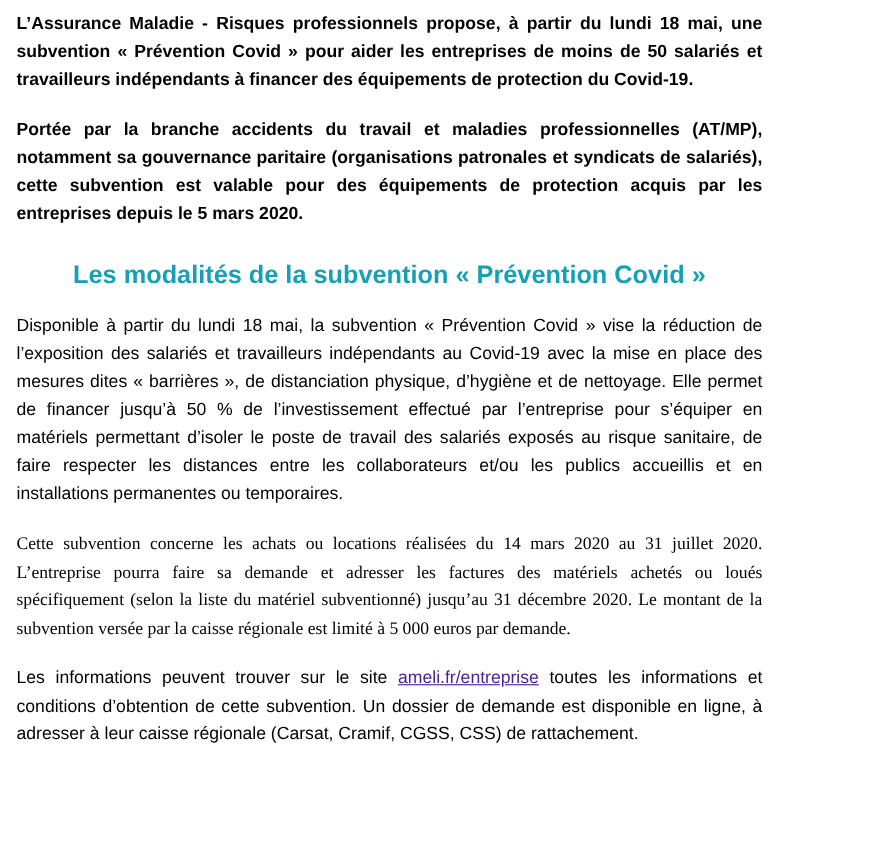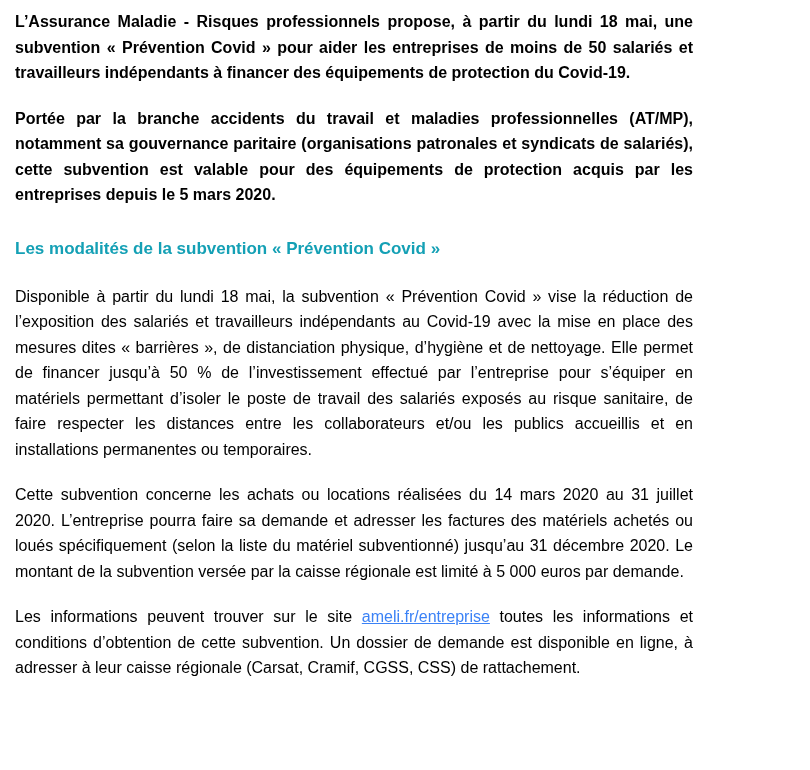--- a/index.html
+++ b/index.html
@@ -21,32 +21,33 @@
   }
   .para {
     margin: 0 0 20px 0;
     text-align: justify;
   }
   .bold {
     font-weight: bold;
   }
   .section-heading {
     margin: 28px 0 22px 0;
-    font-size: 17px;
+    font-size: 23px;
     line-height: 26px;
     font-weight: bold;
     color: #14a0b5;
-    text-align: left;
+    text-align: center;
   }
   .sub-line {
     display: block;
     text-align: justify;
+    font-family: Liberation Serif, serif;
   }
   .link {
-    color: #3b82f6;
+    color: #4c1d95;
     text-decoration: underline;
     cursor: pointer;
   }
 </style>
 </head>
 <body>
 
 <div class="doc">
 
   <p class="para bold">L’Assurance Maladie - Risques professionnels propose, à partir du lundi 18 mai, une subvention «&nbsp;Prévention Covid&nbsp;» pour aider les entreprises de moins de 50 salariés et travailleurs indépendants à financer des équipements de protection du Covid-19.</p>

